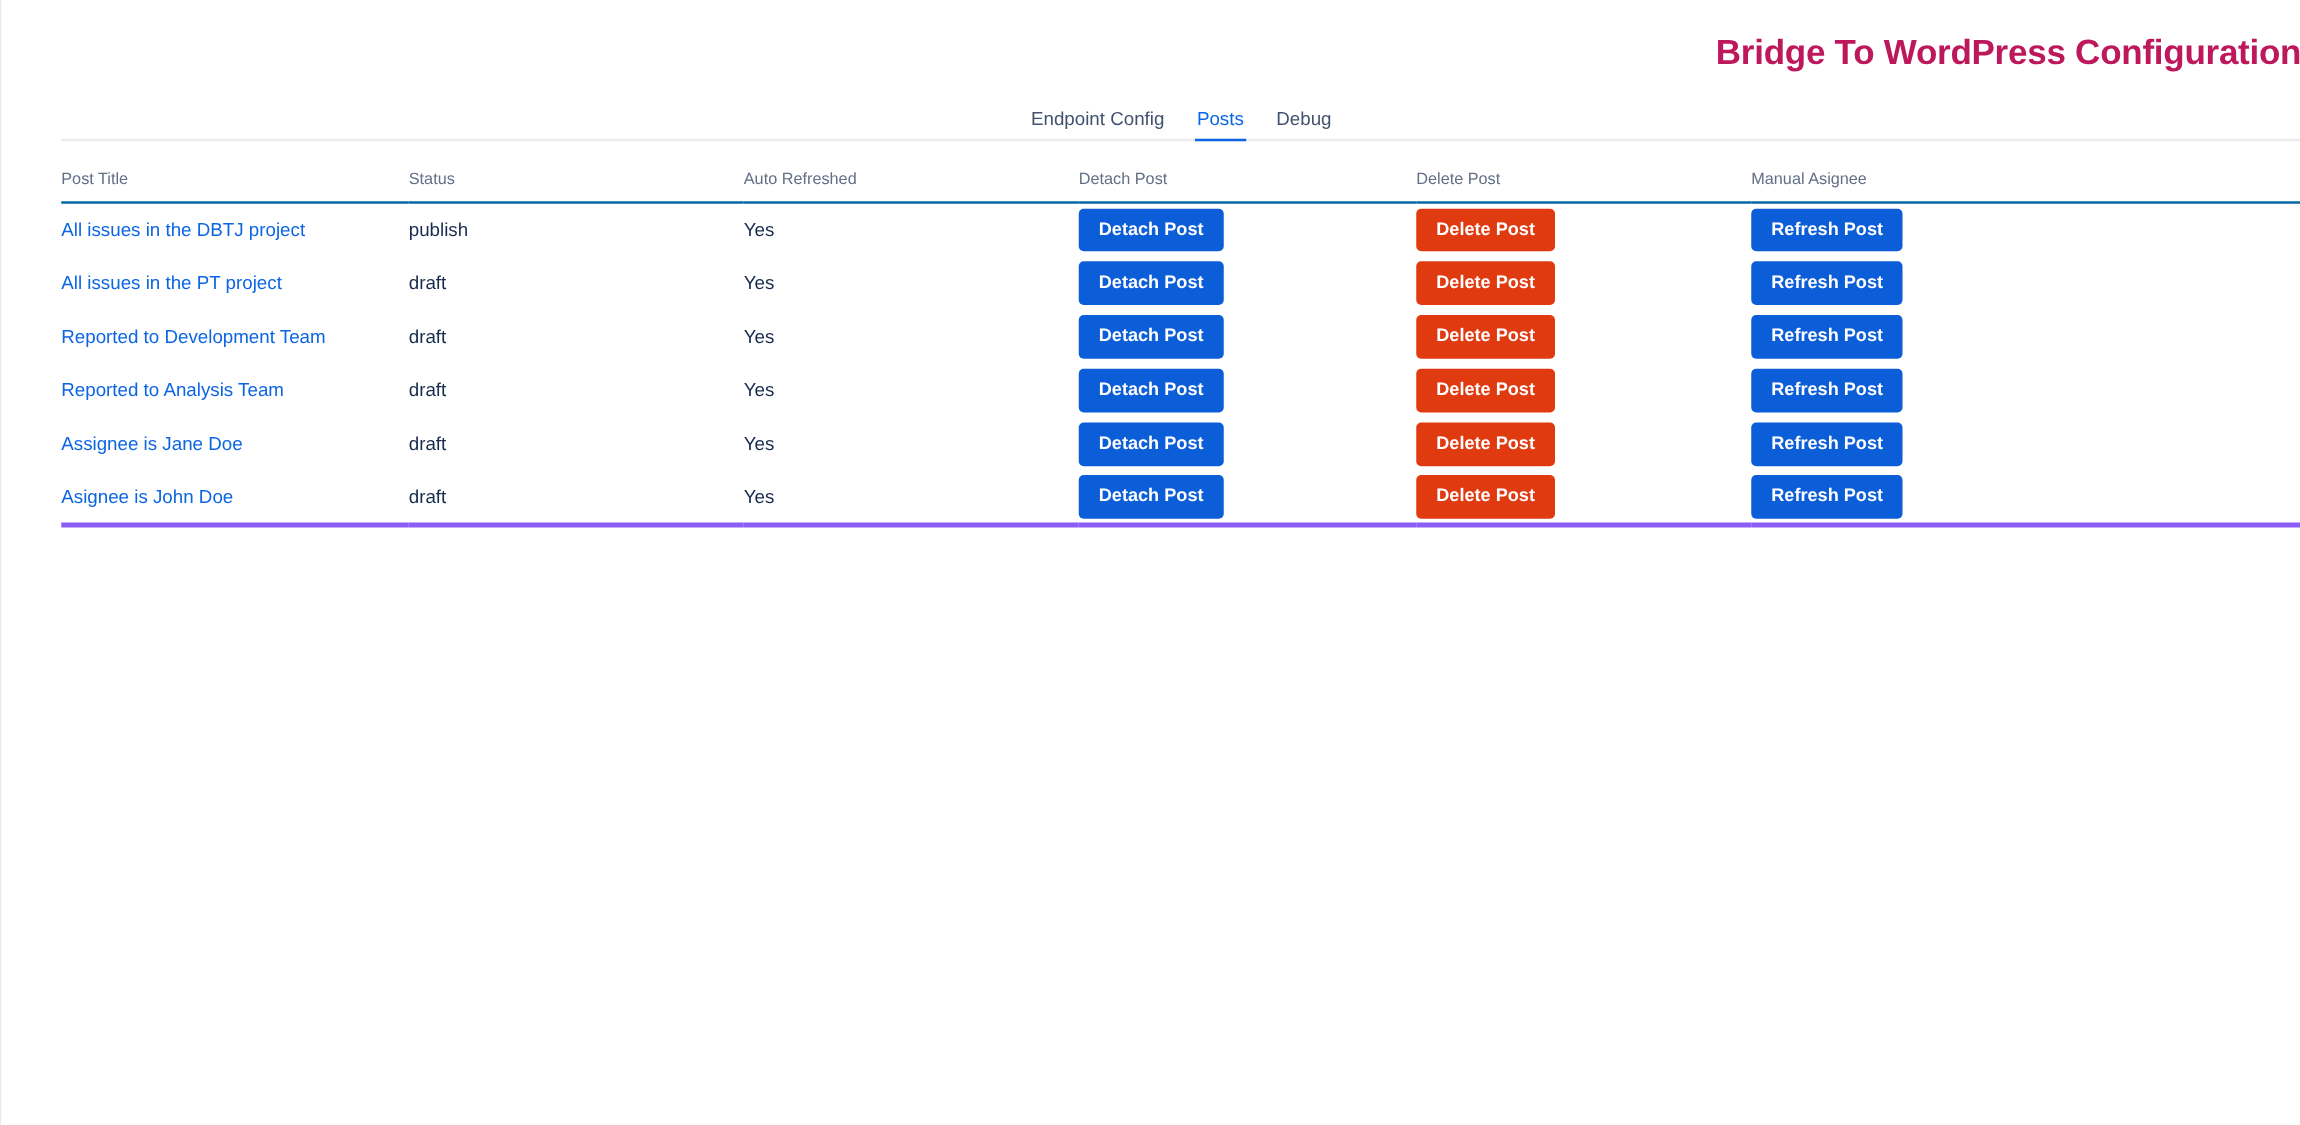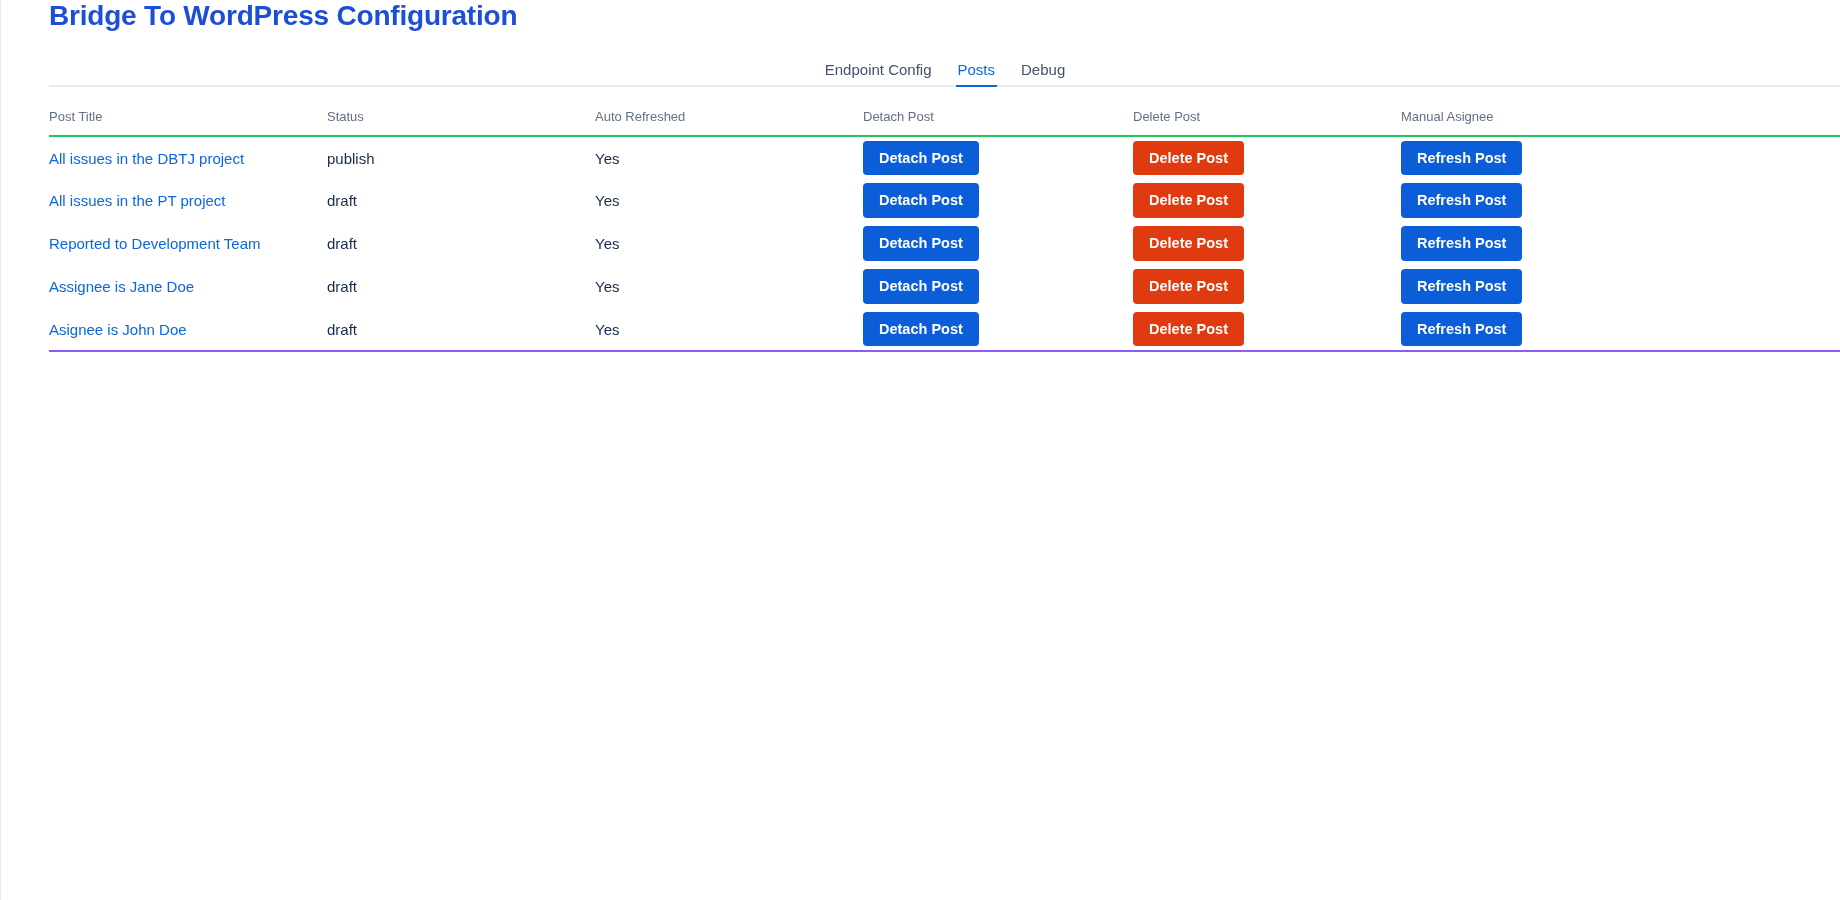--- a/index.html
+++ b/index.html
@@ -20,23 +20,25 @@
   .page {
     padding: 0 0 0 48px;
     width: 1840px;
     height: 900px;
     position: relative;
   }
 
   .page-title {
     font-size: 28px;
     font-weight: bold;
-    color: #1d4ed8;
+    color: #be185d;
     letter-spacing: -0.2px;
     margin: 0;
+    padding-top: 26px;
+    text-align: right;
   }
 
   
   .tabs {
     display: flex;
     align-items: flex-end;
     gap: 22px;
     margin-top: 29px;
     position: relative;
     justify-content: center;
@@ -91,33 +93,33 @@
     border-collapse: collapse;
     width: 1792px;
     table-layout: fixed;
   }
   th {
     text-align: left;
     font-size: 13px;
     font-weight: 400;
     color: #626f86;
     padding: 0 0 11px 0;
-    border-bottom: 2px solid #22c55e;
+    border-bottom: 2px solid #0369a1;
     vertical-align: bottom;
   }
   td {
     font-size: 15px;
     color: #172b4d;
     padding: 0;
     height: 43px;
     vertical-align: middle;
     border-bottom: none;
   }
   tbody tr:last-child td {
-    border-bottom: 2px solid #8b5cf6;
+    border-bottom: 4px solid #8b5cf6;
   }
 
   col.c-title   { width: 278px; }
   col.c-status  { width: 268px; }
   col.c-auto    { width: 268px; }
   col.c-detach  { width: 270px; }
   col.c-delete  { width: 268px; }
   col.c-refresh { width: 440px; }
 
   .post-link {
@@ -243,20 +245,40 @@
             <button class="btn btn-blue">Detach Post</button>
           </td>
           <td>
             <button class="btn btn-red">Delete Post</button>
           </td>
           <td>
             <button class="btn btn-blue">Refresh Post</button>
           </td>
         </tr>
 
+        <tr>
+          <td>
+            <a class="post-link">Reported to Analysis Team</a>
+          </td>
+          <td>
+            <span class="cell-text">draft</span>
+          </td>
+          <td>
+            <span class="cell-text">Yes</span>
+          </td>
+          <td>
+            <button class="btn btn-blue">Detach Post</button>
+          </td>
+          <td>
+            <button class="btn btn-red">Delete Post</button>
+          </td>
+          <td>
+            <button class="btn btn-blue">Refresh Post</button>
+          </td>
+        </tr>
 
         <tr>
           <td>
             <a class="post-link">Assignee is Jane Doe</a>
           </td>
           <td>
             <span class="cell-text">draft</span>
           </td>
           <td>
             <span class="cell-text">Yes</span>

